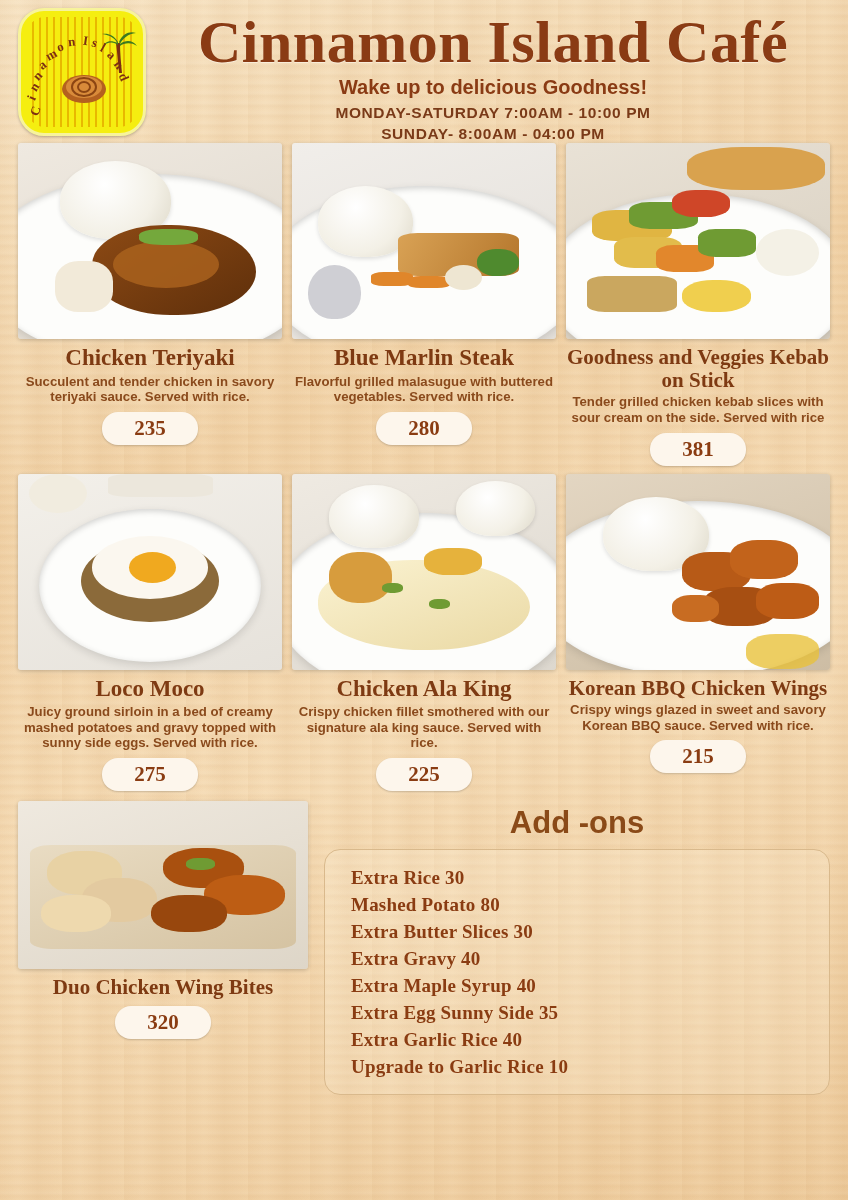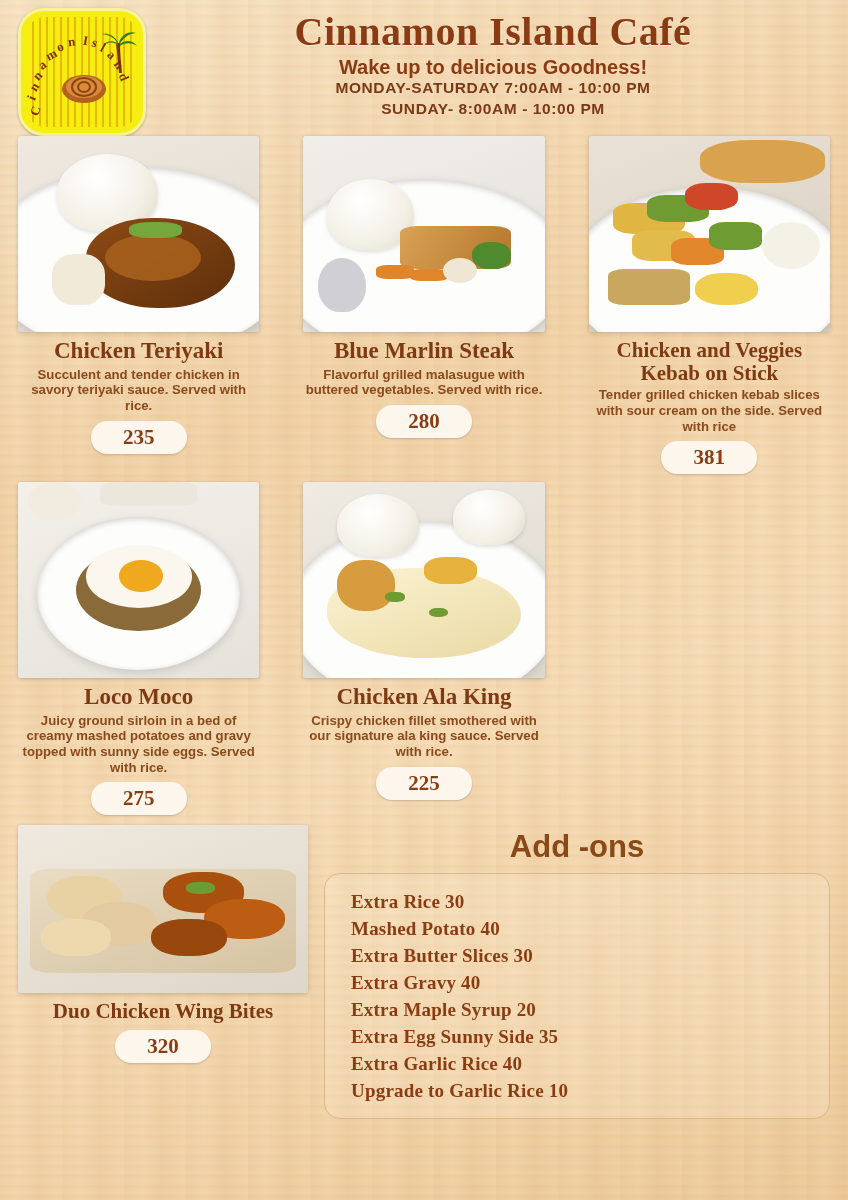--- a/index.html
+++ b/index.html
@@ -77,39 +77,40 @@
     width: 50px; height: 38px;
   }
   .title-block {
     flex: 1 1 auto;
     text-align: center;
     padding-top: 4px;
   }
   .cafe-title {
     font-family: "Liberation Serif", serif;
     font-weight: bold;
-    font-size: 40px;
+    font-size: 60px;
     color: #8a3b14;
     line-height: 1;
     letter-spacing: .5px;
     text-shadow: 0 1px 0 rgba(255,255,255,.45);
   }
   .tagline {
     font-family: "Liberation Sans", sans-serif;
     font-weight: bold;
     font-size: 20px;
     color: #8a3b14;
     margin-top: 4px;
   }
   .hours {
     font-family: "Liberation Sans", sans-serif;
     font-weight: bold;
     font-size: 15.5px;
     letter-spacing: .6px;
     color: #7a3a18;
+    margin-top: 5px;
   }
   .hours.second { margin-top: 3px; }
 
   
   .section-title {
     text-align: center;
     font-family: "Liberation Sans", sans-serif;
     font-weight: bold;
     font-size: 35px;
     color: #8a4a18;
@@ -117,21 +118,20 @@
     text-shadow: 0 1px 0 rgba(255,255,255,.5);
   }
 
   
   .grid {
     display: grid;
     grid-template-columns: 1fr 1fr 1fr;
     column-gap: 10px;
     row-gap: 2px;
     padding: 0 4px;
-    gap: 44px;
   }
   .card { text-align: center; }
   .photo {
     width: 100%;
     height: 196px;
     border-radius: 3px;
     overflow: hidden;
     position: relative;
     box-shadow: 0 1px 4px rgba(0,0,0,.2);
     background: #e8e2d8;
@@ -250,21 +250,21 @@
         <span style="left:87px;top:36px;transform:rotate(42deg)">a</span>
         <span style="left:94px;top:46px;transform:rotate(55deg)">n</span>
         <span style="left:99px;top:58px;transform:rotate(68deg)">d</span>
       </div>
     </div>
 
     <div class="title-block">
       <div class="cafe-title">Cinnamon Island Café</div>
       <div class="tagline">Wake up to delicious Goodness!</div>
       <div class="hours">MONDAY-SATURDAY 7:00AM - 10:00 PM</div>
-      <div class="hours second">SUNDAY- 8:00AM - 10:00 PM</div>
+      <div class="hours second">SUNDAY- 8:00AM - 04:00 PM</div>
     </div>
   </div>
 
 
   <div class="grid">
 
     <div class="card">
       <div class="photo" style="background:linear-gradient(160deg,#efe9e0,#ded7cc);">
         <div class="plate" style="left:-14%;top:16%;width:128%;height:96%;"></div>
         <div class="rice" style="left:16%;top:9%;width:42%;height:40%;"></div>
@@ -301,21 +301,21 @@
         <div class="blob" style="left:10%;top:34%;width:30%;height:16%;background:#e0b542;border-radius:30%;"></div>
         <div class="blob" style="left:24%;top:30%;width:26%;height:14%;background:#6f9b33;border-radius:30%;"></div>
         <div class="blob" style="left:40%;top:24%;width:22%;height:14%;background:#cf4628;border-radius:40%;"></div>
         <div class="blob" style="left:18%;top:48%;width:26%;height:16%;background:#e2bc4b;border-radius:30%;"></div>
         <div class="blob" style="left:34%;top:52%;width:22%;height:14%;background:#e2872c;border-radius:30%;"></div>
         <div class="blob" style="left:50%;top:44%;width:22%;height:14%;background:#6f9b33;border-radius:30%;"></div>
         <div class="blob" style="left:72%;top:44%;width:24%;height:24%;background:#f4f1e6;border-radius:50%;"></div>
         <div class="blob" style="left:44%;top:70%;width:26%;height:16%;background:#f0cf4e;border-radius:45%;"></div>
         <div class="blob" style="left:8%;top:68%;width:34%;height:18%;background:#caa75f;border-radius:20%;"></div>
       </div>
-      <div class="dish-name sm">Chicken and Veggies Kebab on Stick</div>
+      <div class="dish-name sm">Goodness and Veggies Kebab on Stick</div>
       <div class="dish-desc">Tender grilled chicken kebab slices with sour cream on the side. Served with rice</div>
       <div class="price-pill">381</div>
     </div>
   </div>
 
   <div class="grid" style="margin-top:8px;">
 
     <div class="card">
       <div class="photo" style="background:linear-gradient(160deg,#f3f0ea,#e6e2db);">
         <div class="plate" style="left:8%;top:18%;width:84%;height:78%;"></div>
@@ -339,20 +339,35 @@
         <div class="blob" style="left:14%;top:40%;width:24%;height:26%;background:#d79c3d;border-radius:45%;"></div>
         <div class="blob" style="left:50%;top:38%;width:22%;height:14%;background:#e6b23c;border-radius:40%;"></div>
         <div class="blob" style="left:34%;top:56%;width:8%;height:5%;background:#6f9b33;border-radius:40%;"></div>
         <div class="blob" style="left:52%;top:64%;width:8%;height:5%;background:#6f9b33;border-radius:40%;"></div>
       </div>
       <div class="dish-name">Chicken Ala King</div>
       <div class="dish-desc">Crispy chicken fillet smothered with our signature ala king sauce. Served with rice.</div>
       <div class="price-pill">225</div>
     </div>
 
+    <div class="card">
+      <div class="photo" style="background:linear-gradient(160deg,#e3d6c2,#cdbda4);">
+        <div class="plate" style="left:-12%;top:14%;width:124%;height:90%;"></div>
+        <div class="rice" style="left:14%;top:12%;width:40%;height:38%;"></div>
+        <div class="blob" style="left:44%;top:40%;width:26%;height:20%;background:#b75a17;border-radius:40%;"></div>
+        <div class="blob" style="left:62%;top:34%;width:26%;height:20%;background:#c2631b;border-radius:40%;"></div>
+        <div class="blob" style="left:52%;top:58%;width:28%;height:20%;background:#a74f12;border-radius:40%;"></div>
+        <div class="blob" style="left:72%;top:56%;width:24%;height:18%;background:#bd5c16;border-radius:40%;"></div>
+        <div class="blob" style="left:40%;top:62%;width:18%;height:14%;background:#c86c22;border-radius:40%;"></div>
+        <div class="blob" style="left:68%;top:82%;width:28%;height:18%;background:#e8c23c;border-radius:40%;opacity:.8;"></div>
+      </div>
+      <div class="dish-name sm">Korean BBQ Chicken Wings</div>
+      <div class="dish-desc">Crispy wings glazed in sweet and savory Korean BBQ sauce. Served with  rice.</div>
+      <div class="price-pill">215</div>
+    </div>
   </div>
 
   <div class="bottom">
 
     <div class="card">
       <div class="photo" style="height:168px;background:linear-gradient(160deg,#efe9df,#ded6c8);">
         <div class="blob" style="left:4%;top:26%;width:92%;height:62%;border-radius:8%;background:linear-gradient(160deg,#e9dcc3,#d5c3a2);"></div>
         <div class="blob" style="left:10%;top:30%;width:26%;height:26%;background:#e8d2a4;border-radius:45%;"></div>
         <div class="blob" style="left:22%;top:46%;width:26%;height:26%;background:#e3caa0;border-radius:45%;"></div>
         <div class="blob" style="left:8%;top:56%;width:24%;height:22%;background:#eed9ae;border-radius:45%;"></div>
@@ -363,24 +378,24 @@
       </div>
       <div class="dish-name sm">Duo Chicken Wing Bites</div>
       <div class="price-pill">320</div>
     </div>
 
     <div>
       <div class="addons-title">Add -ons</div>
       <div class="addons-box">
         <ul class="addons-list">
           <li>Extra Rice  30</li>
-          <li>Mashed Potato  40</li>
+          <li>Mashed Potato  80</li>
           <li>Extra Butter Slices  30</li>
           <li>Extra Gravy  40</li>
-          <li>Extra Maple Syrup  20</li>
+          <li>Extra Maple Syrup  40</li>
           <li>Extra Egg Sunny Side  35</li>
           <li>Extra Garlic Rice  40</li>
           <li>Upgrade to Garlic Rice  10</li>
         </ul>
       </div>
     </div>
   </div>
 </div>
 
 </body></html>

